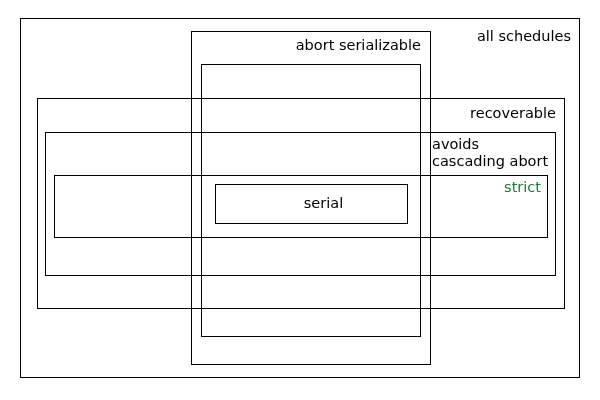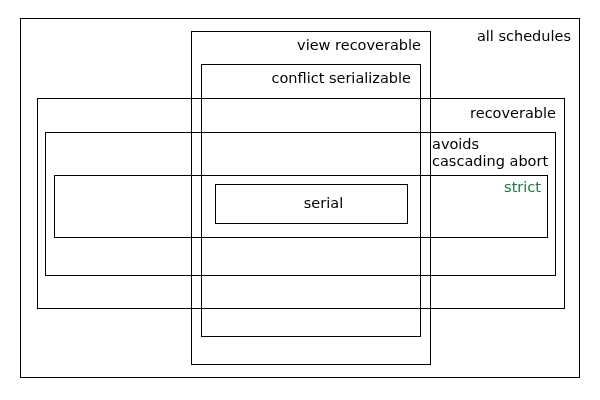--- a/index.html
+++ b/index.html
@@ -40,21 +40,20 @@
 
   <div class="box" id="r0" style="left: 20px; top: 18px; width: 560px; height: 360px; border-color: rgb(0, 0, 0);"></div>
   <div class="box" id="r1" style="left: 191px; top: 31px; width: 240px; height: 334px; border-color: rgb(0, 0, 0);"></div>
   <div class="box" id="r2" style="left: 201px; top: 64px; width: 220px; height: 273px; border-color: rgb(0, 0, 0);"></div>
   <div class="box" id="r3" style="left: 37px; top: 98px; width: 528px; height: 211px; border-color: rgb(0, 0, 0);"></div>
   <div class="box" id="r4" style="left: 45px; top: 132px; width: 511px; height: 144px; border-color: rgb(0, 0, 0);"></div>
   <div class="box" id="r5" style="left: 54px; top: 175px; width: 494px; height: 63px; border-color: rgb(0, 0, 0);"></div>
   <div class="box" id="r6" style="left: 215px; top: 184px; width: 193px; height: 40px; border-color: rgb(0, 0, 0);"></div>
 
   <div class="label right" id="l0" style="left: 300px; top: 28px; width: 271px; color: rgb(0, 0, 0);">all schedules</div>
-  <div class="label right" id="l1" style="left: 210px; top: 37px; width: 211px; color: rgb(0, 0, 0);">view recoverable</div>
-  <div class="label right" id="l2" style="left: 210px; top: 70px; width: 201px; color: rgb(0, 0, 0);">conflict serializable</div>
+  <div class="label right" id="l1" style="left: 210px; top: 37px; width: 211px; color: rgb(0, 0, 0);">abort serializable</div>
   <div class="label right" id="l3" style="left: 300px; top: 105px; width: 256px; color: rgb(0, 0, 0);">recoverable</div>
   <div class="label left" id="l4" style="left: 432px; top: 136px; width: 140px; color: rgb(0, 0, 0);">avoids
 cascading abort</div>
   <div class="label right" id="l5" style="left: 400px; top: 179px; width: 141px; color: #15803d;">strict</div>
   <div class="label center" id="l6" style="left: 215px; top: 195px; width: 193px; color: rgb(0, 0, 0);">serial</div>
 
 </div>
 
 </body></html>

